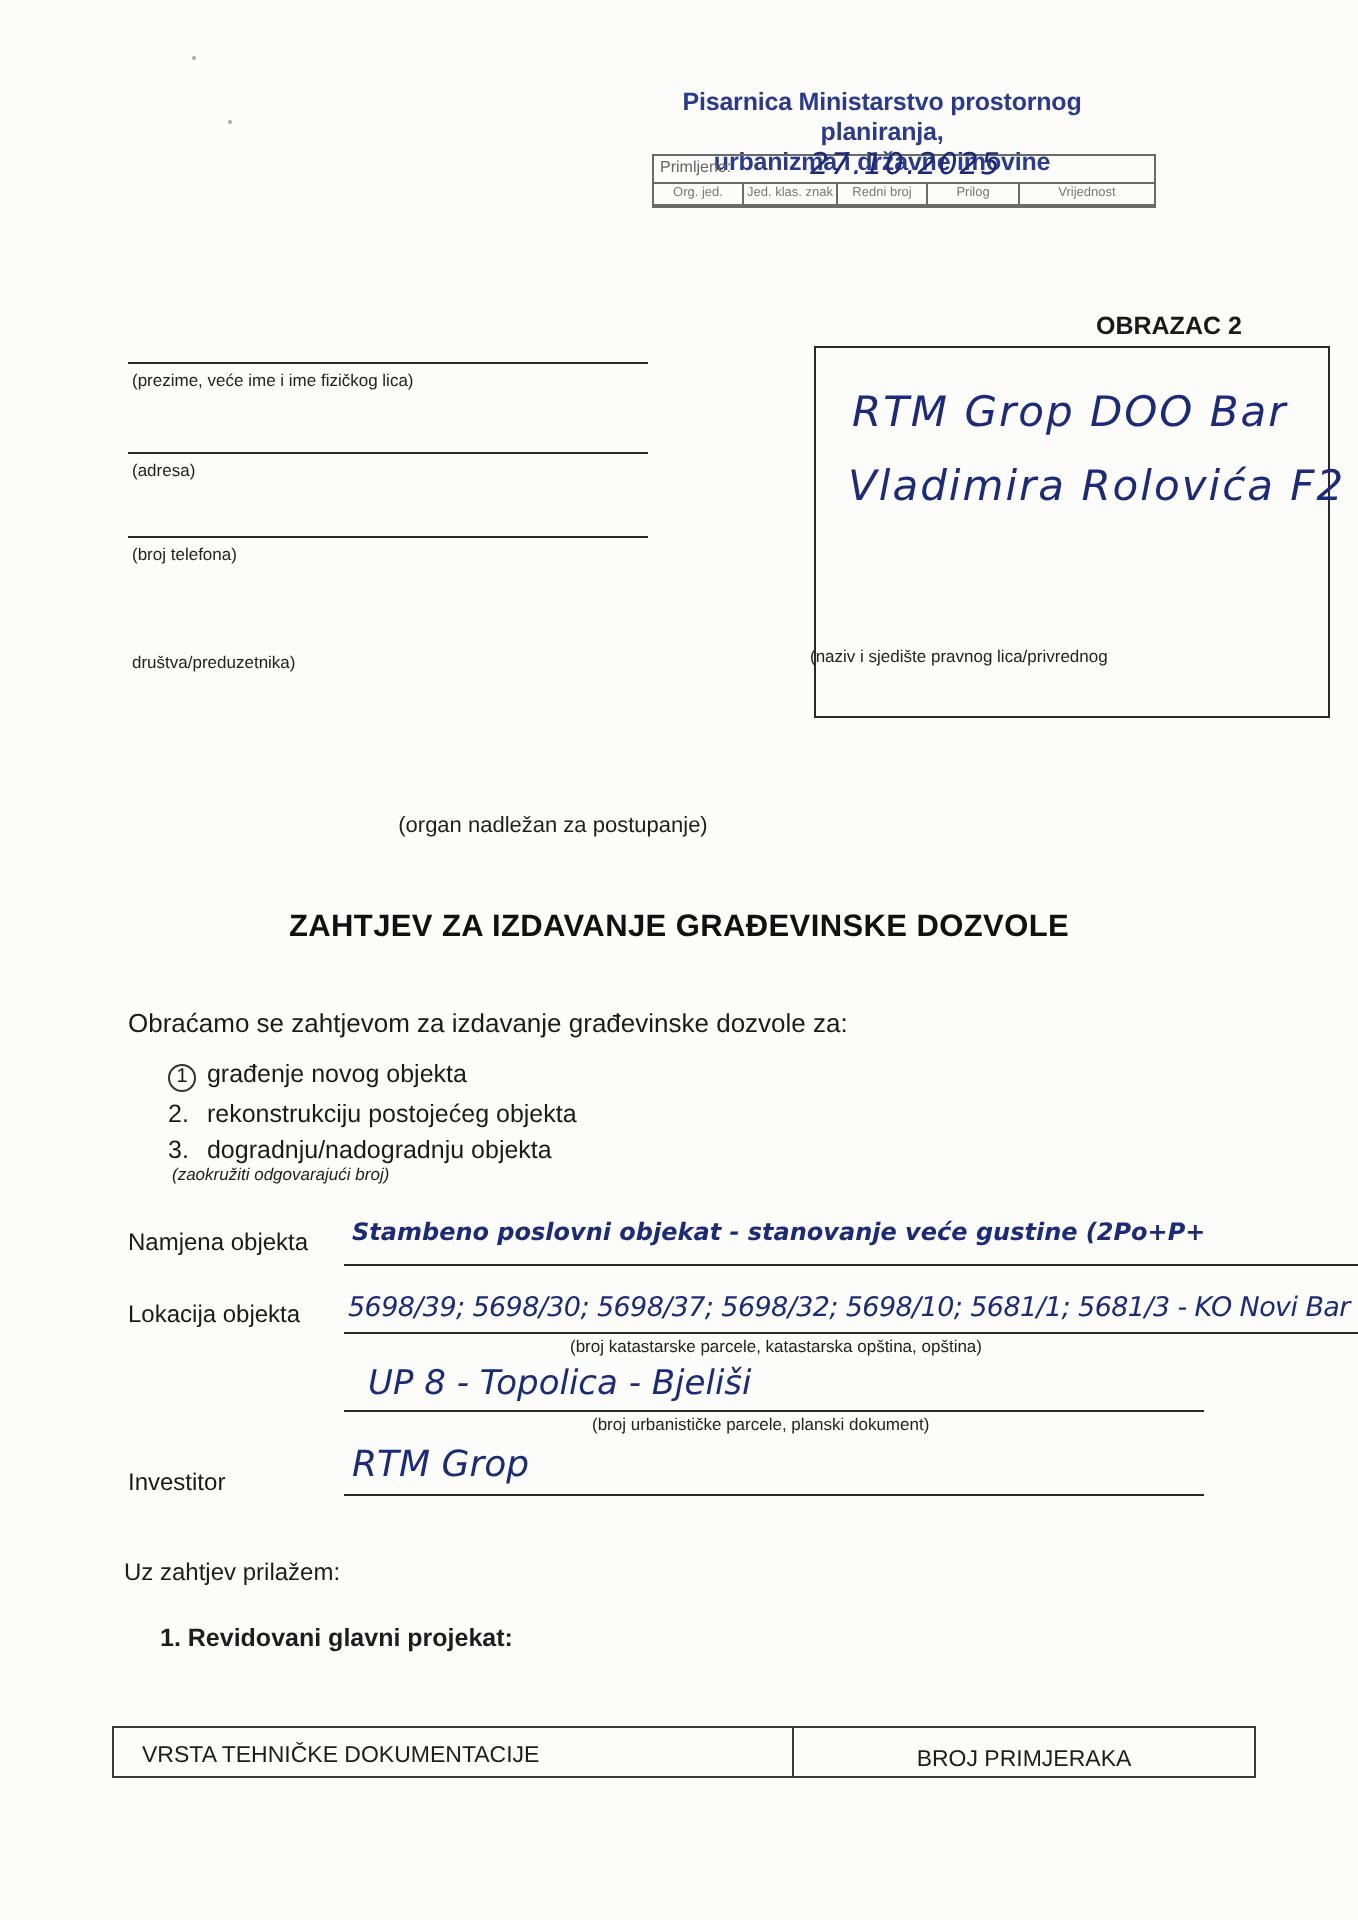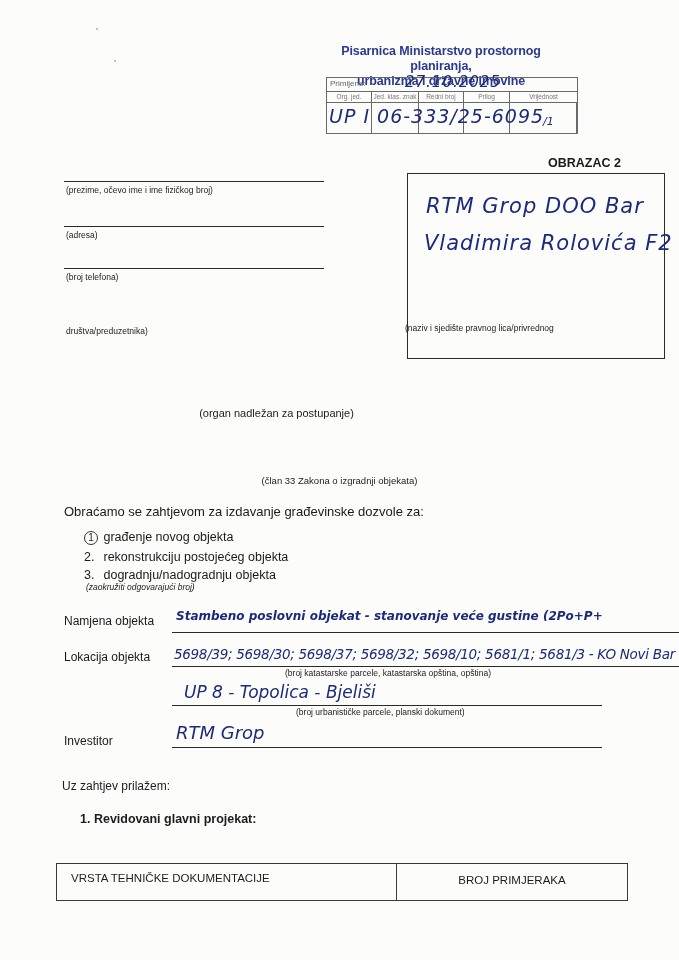--- a/index.html
+++ b/index.html
@@ -41,21 +41,21 @@
   .circle { display: inline-block; width: 14px; height: 14px; border: 1.2px solid #333; border-radius: 50%; text-align: center; font-size: 10px; line-height: 12px; margin-right: 2px; }
   .note { left: 86px; top: 582px; font-size: 8.5px; font-style: italic; }
 
   .field-label { position: absolute; left: 64px; font-size: 12px; color: #1a1a1a; }
   .hw-field { position: absolute; font-family: "DejaVu Sans", sans-serif; font-style: italic; color: #1c2a7a; white-space: nowrap; }
   .caption { position: absolute; font-size: 8.5px; color: #222; }
 
   .uz { left: 62px; top: 779px; font-size: 12px; }
   .rev { left: 80px; top: 812px; font-size: 12.5px; font-weight: bold; }
 
-  .doc-table { left: 56px; top: 863px; width: 572px; height: 38px; border: 1px solid #3a3a3a; display: flex; }
+  .doc-table { left: 56px; top: 863px; width: 572px; height: 26px; border: 1px solid #3a3a3a; display: flex; }
   .doc-table .c1 { width: 340px; border-right: 1px solid #3a3a3a; font-size: 11.5px; padding: 8px 0 0 14px; }
   .doc-table .c2 { flex: 1; font-size: 11.5px; text-align: center; padding-top: 10px; }
 
   .speck { position: absolute; width: 2px; height: 2px; background: #aaa; border-radius: 1px; }
 </style>
 </head>
 <body>
 
 <div class="page">
 
@@ -71,53 +71,44 @@
       <span class="lbl">Primljeno:</span>
       <span class="hw">27.10.2025</span>
     </div>
     <div class="stamp-row2">
       <div style="width:45px">Org. jed.</div>
       <div style="width:47px">Jed. klas. znak</div>
       <div style="width:45px">Redni broj</div>
       <div style="width:46px">Prilog</div>
       <div style="flex:1">Vrijednost</div>
     </div>
-    <div class="stamp-row3">
-      <div class="cell" style="width:45px"></div>
-      <div class="cell" style="width:47px"></div>
-      <div class="cell" style="width:45px"></div>
-      <div class="cell" style="width:46px"></div>
-      <div class="cell" style="flex:1"></div>
-      <span class="hw">UP I 06-333/25-6095</span>
-      <span class="hw-sub">/1</span>
-    </div>
   </div>
 
   <div class="abs obrazac">OBRAZAC 2</div>
 
   <div class="line" style="left:64px;top:181px;width:260px;"></div>
-  <div class="abs small" style="left:66px;top:185px;">(prezime, očevo ime i ime fizičkog broj)</div>
+  <div class="abs small" style="left:66px;top:185px;">(prezime, veće ime i ime fizičkog lica)</div>
 
   <div class="line" style="left:64px;top:226px;width:260px;"></div>
   <div class="abs small" style="left:66px;top:230px;">(adresa)</div>
 
   <div class="line" style="left:64px;top:268px;width:260px;"></div>
   <div class="abs small" style="left:66px;top:272px;">(broj telefona)</div>
 
   <div class="abs small" style="left:66px;top:326px;">društva/preduzetnika)</div>
 
   <div class="abs addr-box">
     <span class="hw-big" style="left:18px;top:20px;">RTM Grop DOO Bar</span>
     <span class="hw-big" style="left:16px;top:57px;">Vladimira Rolovića F2</span>
   </div>
   <div class="abs small" style="left:405px;top:323px;">(naziv i sjedište pravnog lica/privrednog</div>
 
   <div class="abs" style="left:0;width:553px;top:407px;text-align:center;font-size:11px;">(organ nadležan za postupanje)</div>
 
-  <div class="abs subtitle">(član 33 Zakona o izgradnji objekata)</div>
+  <div class="abs title">ZAHTJEV ZA IZDAVANJE GRAĐEVINSKE DOZVOLE</div>
 
   <div class="abs intro">Obraćamo se zahtjevom za izdavanje građevinske dozvole za:</div>
 
   <div class="opt" style="top:530px;">
     <span class="circle">1</span>
     <span>građenje novog objekta</span>
   </div>
   <div class="opt" style="top:550px;">
     <span class="num">2.</span>
     <span>rekonstrukciju postojećeg objekta</span>

